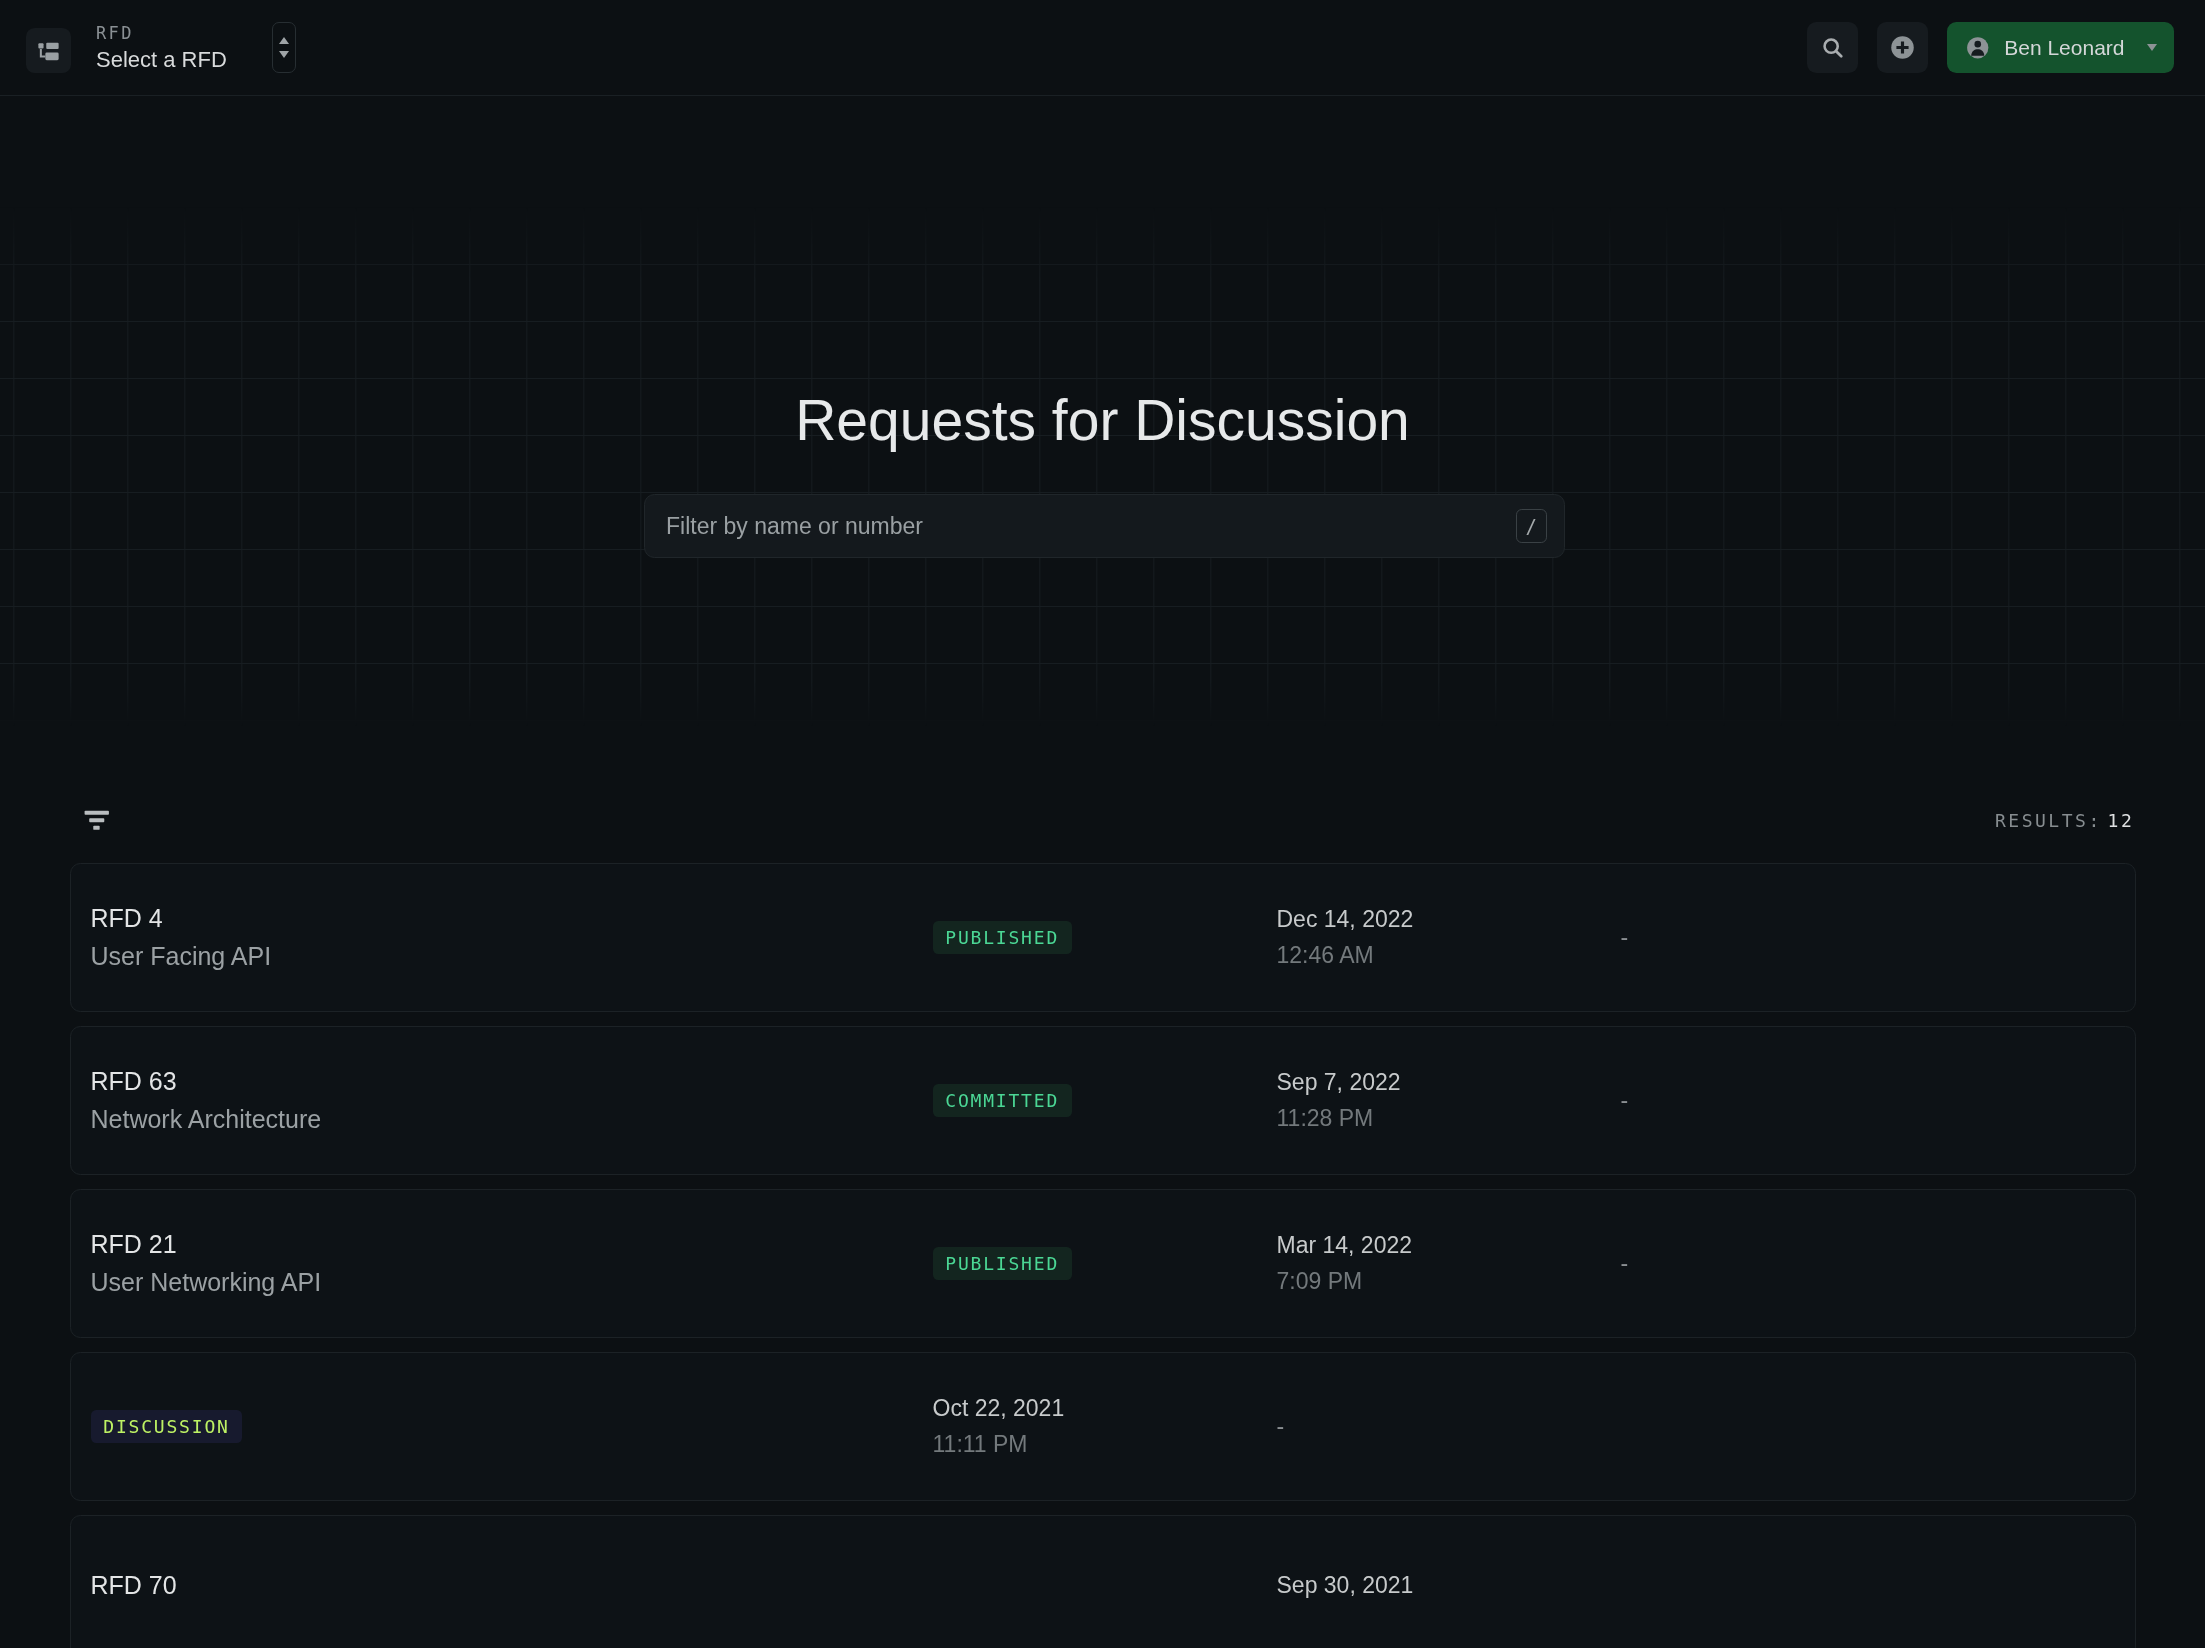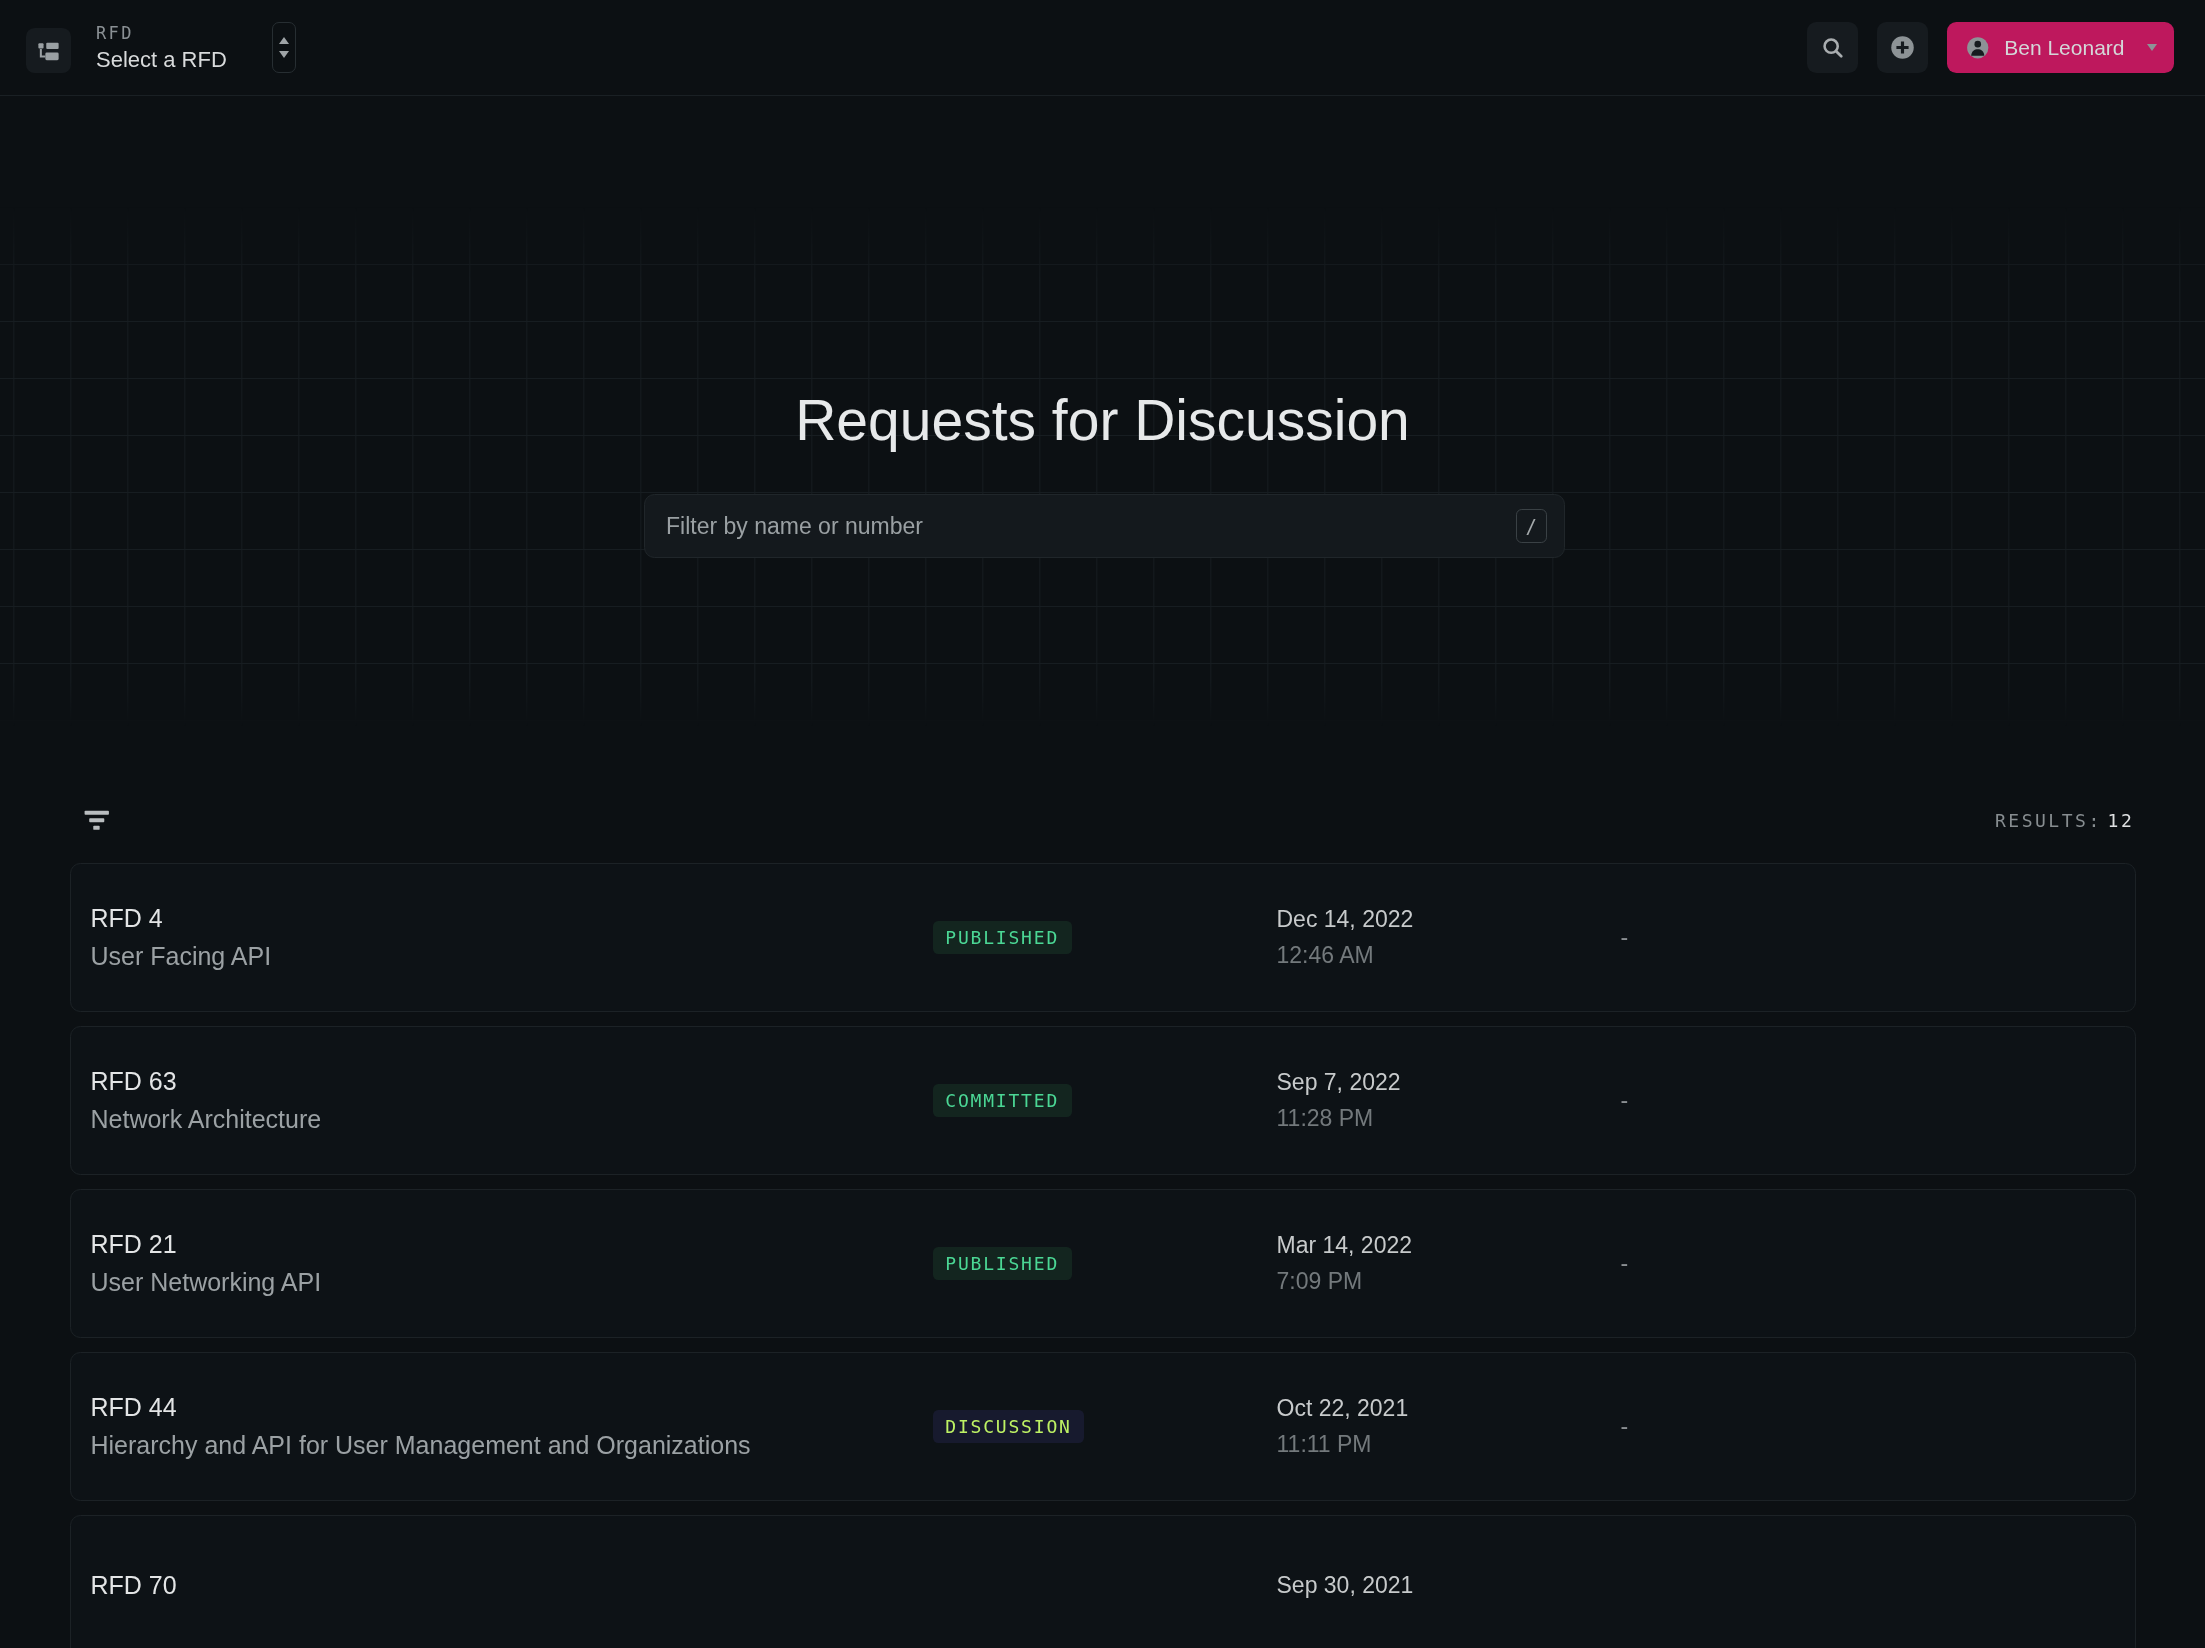--- a/index.html
+++ b/index.html
@@ -40,21 +40,21 @@
   .tri-up   { width:0; height:0; border-left:5.2px solid transparent; border-right:5.2px solid transparent; border-bottom:7px solid #9FA4A7; }
   .tri-down { width:0; height:0; border-left:5.2px solid transparent; border-right:5.2px solid transparent; border-top:7px solid #9FA4A7; }
 
   .topbar-right { display:flex; align-items:center; gap:19px; }
   .icon-btn {
     width:51px; height:51px; border-radius:9.3px; border:none;
     background:#161B1F; display:flex; align-items:center; justify-content:center;
     cursor:pointer;
   }
   .user-btn {
-    height:51px; border-radius:9.3px; border:none; background:#be185d;
+    height:51px; border-radius:9.3px; border:none; background:#14532d;
     display:flex; align-items:center; gap:14px; padding:0 17.4px;
     cursor:pointer;
   }
   .user-name { font-size:21px; color:#D4D7D8; }
   .caret-down { width:0; height:0; border-left:5.8px solid transparent; border-right:5.8px solid transparent; border-top:7.5px solid #8D9396; margin-left:8.1px; }
 
   
   .hero { position:relative; height:714px; }
   .grid-bg {
     position:absolute; left:0; right:0; top:111px; height:519px;
@@ -244,24 +244,20 @@
       </div>
     <div><span class="badge mono badge--green">PUBLISHED</span></div>
     <div>
         <div class="date">Mar 14, 2022</div>
         <div class="time">7:09 PM</div>
       </div>
     <div class="cell-tags">-</div>
   </a>
 
   <a class="row">
-    <div>
-        <div class="num">RFD 44</div>
-        <div class="ttl">Hierarchy and API for User Management and Organizations</div>
-      </div>
     <div><span class="badge mono badge--purple">DISCUSSION</span></div>
     <div>
         <div class="date">Oct 22, 2021</div>
         <div class="time">11:11 PM</div>
       </div>
     <div class="cell-tags">-</div>
   </a>
 
   <a class="row">
     <div>

